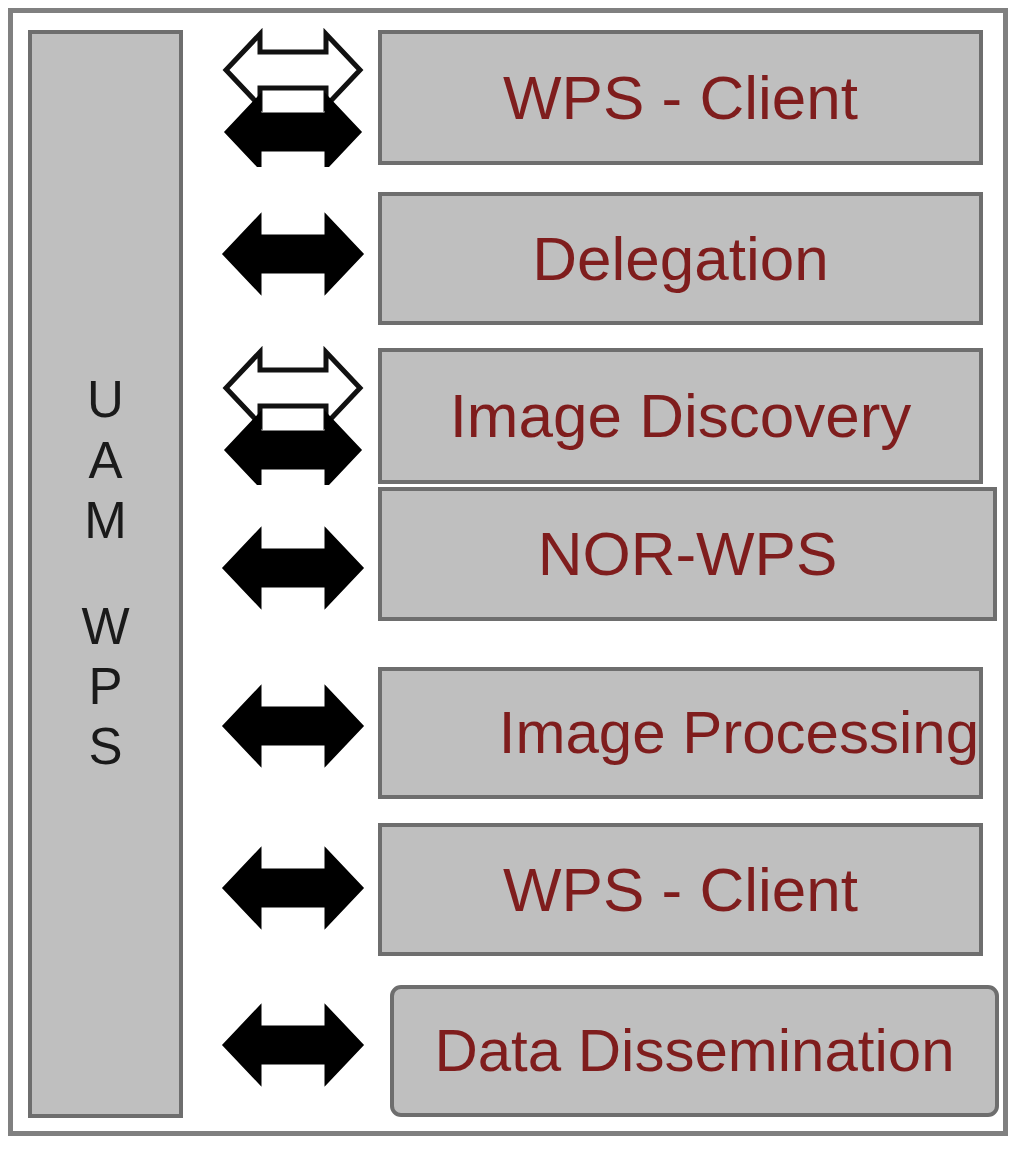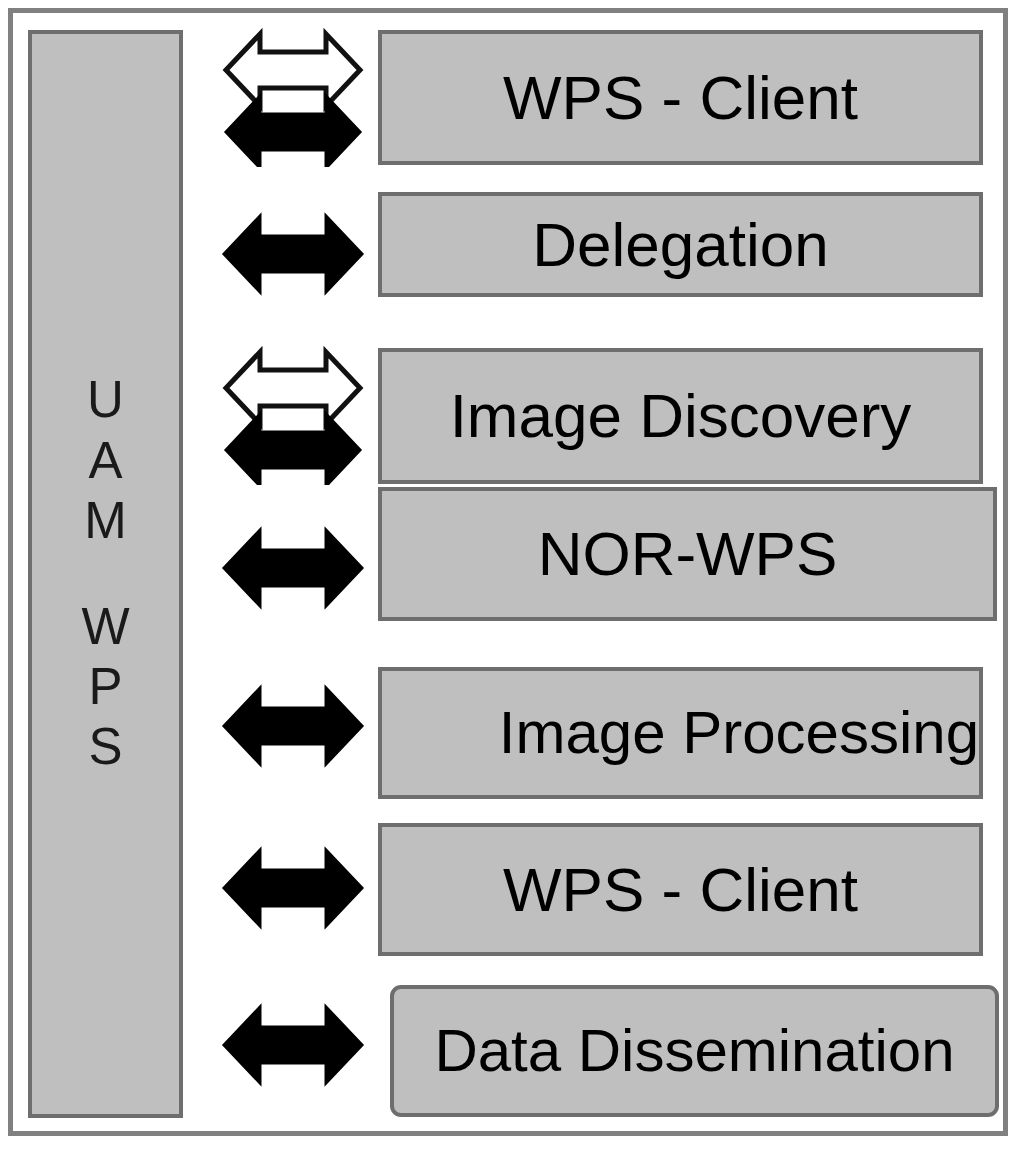--- a/index.html
+++ b/index.html
@@ -63,21 +63,21 @@
     position: absolute;
     background: #bfbfbf;
     border: 4px solid #6e6e6e;
     box-sizing: border-box;
     display: flex;
     align-items: center;
     justify-content: center;
   }
   .node-label {
     font-size: 62px;
-    color: #000000;
+    color: #7f1d1d;
     line-height: 1;
     font-family: "Liberation Sans", sans-serif;
     white-space: nowrap;
   }
   .node-label.tight {
     font-size: 60px;
   }
   
   .arrow-cell {
     position: absolute;
@@ -117,21 +117,21 @@
   </div>
   <div class="node-box" style="left:378px; top:30px; width:605px; height:135px;">
     <span class="node-label">WPS - Client</span>
   </div>
 
   <div class="arrow-cell" style="left:218px; top:204px;">
     <svg class="arrow-svg" width="150" height="100" viewBox="0 0 150 100">
       <polygon points="6,50 42,12 42,32 108,32 108,12 144,50 108,88 108,68 42,68 42,88" fill="#000000" stroke="#000000" stroke-width="3" stroke-linejoin="miter"></polygon>
     </svg>
   </div>
-  <div class="node-box" style="left:378px; top:192px; width:605px; height:105px;">
+  <div class="node-box" style="left:378px; top:192px; width:605px; height:133px;">
     <span class="node-label">Delegation</span>
   </div>
 
   <div class="arrow-cell" style="left:218px; top:340px;">
     <svg class="arrow-svg" width="150" height="145" viewBox="0 0 150 145">
       <polygon points="8,48 42,12 42,30 108,30 108,12 142,48 108,84 108,66 42,66 42,84" fill="#ffffff" stroke="#111111" stroke-width="5" stroke-linejoin="miter"></polygon>
       <polygon points="8,110 42,74 42,92 108,92 108,74 142,110 108,146 108,128 42,128 42,146" fill="#000000" stroke="#000000" stroke-width="3" stroke-linejoin="miter"></polygon>
     </svg>
   </div>
   <div class="node-box" style="left:378px; top:348px; width:605px; height:136px;">

